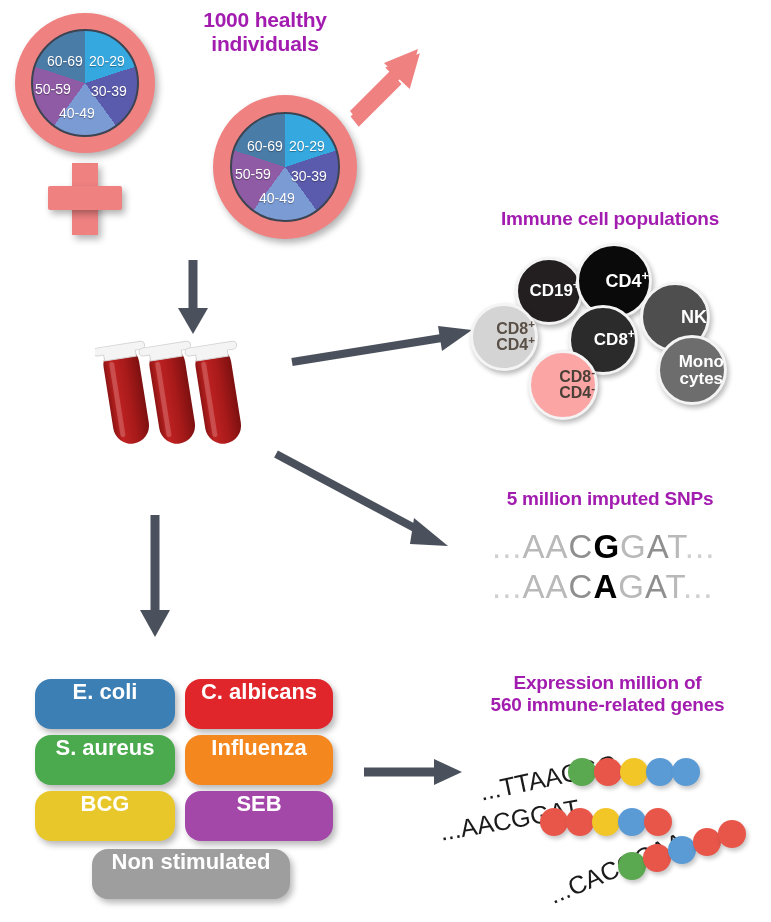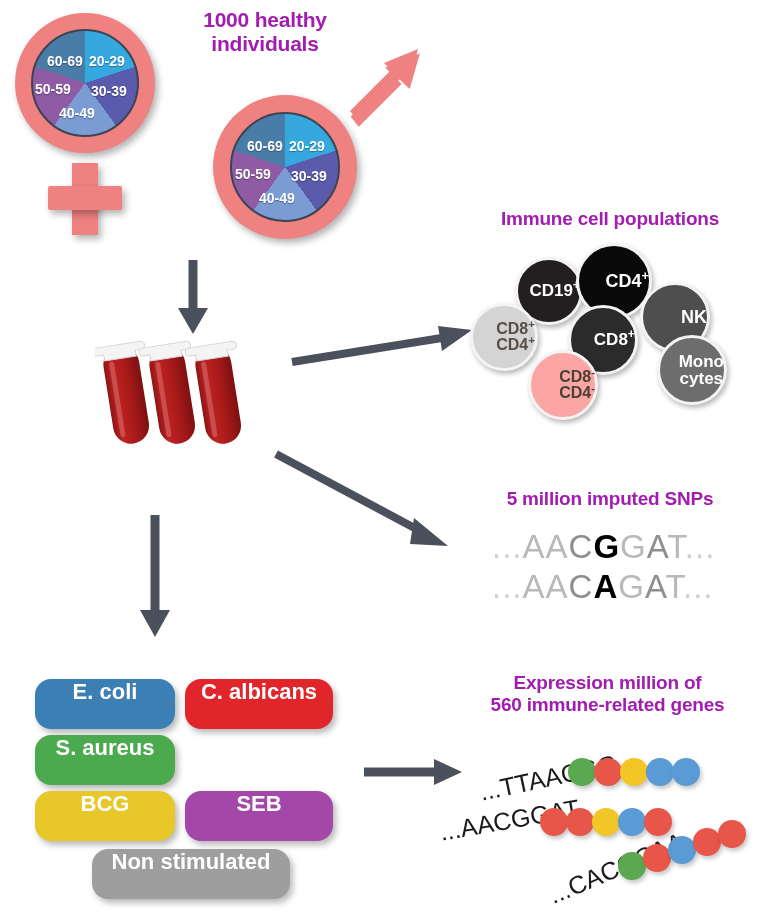--- a/index.html
+++ b/index.html
@@ -15,21 +15,21 @@
   #title-immune{left:455px;top:208px;width:310px;font-size:19px;}
   #title-snps{left:455px;top:488px;width:310px;font-size:19px;}
   #title-expression{left:450px;top:672px;width:315px;font-size:19px;}
 
   
   .gender{position:absolute;}
   .ring{position:absolute;border-radius:50%;background:#ef8181;
         box-shadow:3px 4px 7px rgba(0,0,0,.30);}
   .pie{position:absolute;border-radius:50%;overflow:hidden;
        border:2px solid #3d4451;box-sizing:border-box;background:#5a8fc0;}
-  .plabel{position:absolute;color:#fff;font-weight:bold;
+  .plabel{position:absolute;color:#fff;font-weight:normal;
           text-shadow:0 1px 1px rgba(0,0,0,.35);white-space:nowrap;}
 
   .fstem{position:absolute;background:#ef8181;
          box-shadow:3px 4px 7px rgba(0,0,0,.30);}
   .marrow{position:absolute;}
 
   
   .arrow{position:absolute;}
 
   
@@ -186,20 +186,23 @@
 
   <div class="abs" id="stim-group" style="left:0;top:0;width:400px;height:922px;">
       <div class="stimbox" style="left: 35px; top: 679px; width: 140px; height: 50px; background: rgb(59, 127, 181);">
         <span>E. coli</span>
       </div>
       <div class="stimbox" style="left: 35px; top: 735px; width: 140px; height: 50px; background: rgb(74, 170, 77);">
         <span>S. aureus</span>
       </div>
       <div class="stimbox" style="left: 185px; top: 679px; width: 148px; height: 50px; background: rgb(225, 38, 43);">
         <span>C. albicans</span>
+      </div>
+      <div class="stimbox" style="left: 185px; top: 735px; width: 148px; height: 50px; background: rgb(245, 135, 31);">
+        <span>Influenza</span>
       </div>
       <div class="stimbox" style="left: 35px; top: 791px; width: 140px; height: 50px; background: rgb(232, 199, 43);">
         <span>BCG</span>
       </div>
       <div class="stimbox" style="left: 185px; top: 791px; width: 148px; height: 50px; background: rgb(163, 71, 168);">
         <span>SEB</span>
       </div>
       <div class="stimbox" style="left: 92px; top: 849px; width: 198px; height: 50px; background: rgb(158, 158, 158);">
         <span>Non stimulated</span>
       </div>

